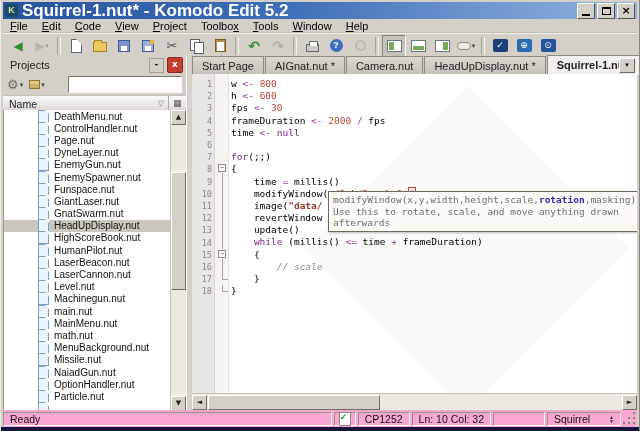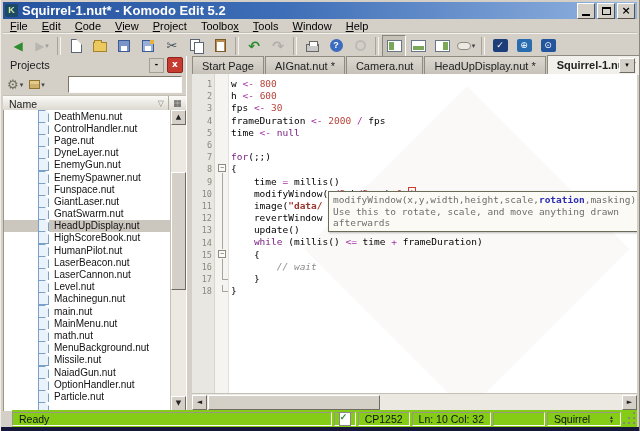--- a/index.html
+++ b/index.html
@@ -7,21 +7,21 @@
     font-family:"Liberation Sans",sans-serif;font-size:11px;color:#000;
     border-left:1px solid #efede8;border-right:1px solid #8a867c;box-sizing:border-box;}
   [data-interactable]{cursor:default;}
 
   
   #titlebar{position:absolute;top:2px;left:2px;right:2px;height:17px;
     background:linear-gradient(to right,var(--titlebar_from,#26529e) 0%,#3f6fb8 45%,var(--titlebar_to,#93b4e0) 100%);
     display:flex;align-items:center;padding:0 2px;}
   #app-icon{width:13px;height:13px;border-radius:2px;background:#1c4a66;color:#cfe8a0;
     font-size:9px;font-weight:bold;text-align:center;line-height:13px;margin-right:4px;}
-  #title-text{color:#fff;font-weight:bold;font-size:13px;flex:1;white-space:nowrap;overflow:hidden;}
+  #title-text{color:#fff;font-weight:bold;font-size:17px;flex:1;white-space:nowrap;overflow:hidden;}
   .wbtn{width:16px;height:14px;background:#d4d0c8;border:1px solid;border-color:#fff #57544c #57544c #fff;
     margin-left:2px;display:flex;align-items:center;justify-content:center;position:relative;}
   .g-min{width:8px;height:2px;background:#000;margin-top:8px;}
   .g-max{width:9px;height:8px;border:1px solid #000;border-top-width:2px;box-sizing:border-box;}
   .g-close{font-size:11px;font-weight:bold;line-height:10px;font-family:"DejaVu Sans",sans-serif;}
 
   
   #menubar{position:absolute;top:19px;left:2px;right:2px;height:13px;display:flex;align-items:center;
     background:#d4d0c8;border-bottom:1px solid #c1beb4;}
   .menu-item{padding:0 7px;white-space:nowrap;}
@@ -139,21 +139,21 @@
     border:1px solid #6b6b5a;box-shadow:1px 1px 2px rgba(0,0,0,.25);padding:2px 4px;
     font:9.5px/11.5px "DejaVu Sans Mono",monospace;color:#6e6e6e;}
   #calltip .param{color:var(--calltip_param,#2b2bb5);font-weight:bold;}
 
   
   #eh-scroll{position:absolute;left:0;right:0;bottom:0;height:17px;background:#ece9e2;border-top:1px solid #c4c0b6;}
   #eh-left{left:0;top:1px;} #eh-right{right:0;top:1px;}
   #eh-thumb{position:absolute;left:16px;top:1px;width:172px;height:15px;background:#d4d0c8;border:1px solid;border-color:#fff #6f6c64 #6f6c64 #fff;box-sizing:border-box;}
 
   
-  #statusbar{position:absolute;left:2px;right:2px;bottom:4px;height:16px;background:#84cc16;display:flex;align-items:center;gap:2px;padding-top:1px;margin-left:9px;}
+  #statusbar{position:absolute;left:2px;right:2px;bottom:4px;height:16px;background:#f9a8d4;display:flex;align-items:center;gap:2px;padding-top:1px;}
   .scell{height:14px;border:1px solid;border-color:#9a9688 #fbfaf6 #fbfaf6 #9a9688;display:flex;align-items:center;
     padding:0 6px;font-size:10.5px;color:#111;box-sizing:border-box;white-space:nowrap;}
   #st-ready{flex:1;}
   #st-check{width:22px;justify-content:center;padding:0;}
   .ic-syntax{width:10px;height:12px;background:#fff;border:1px solid #888;position:relative;}
   .ic-syntax::after{content:"✓";position:absolute;left:0px;top:-1px;color:#2e8b2e;font-size:9px;font-weight:bold;}
   #st-lang{width:74px;justify-content:space-between;}
   .spin{display:flex;flex-direction:column;font-size:5px;line-height:4px;color:#333;}
   #st-grip{width:14px;height:14px;border:none;background:
     radial-gradient(circle at 11px 11px,#8a8678 1.2px,transparent 1.5px),
@@ -497,21 +497,21 @@
               <span class="code" data-interactable="false"><span class="tk-p">    </span><span class="tk-k">while</span><span class="tk-p"> (millis() </span><span class="tk-o">&lt;=</span><span class="tk-p"> time </span><span class="tk-o">+</span><span class="tk-p"> frameDuration)</span></span>
             </div>
             <div class="cl" data-interactable="true">
               <span class="ln" data-interactable="false">15</span>
               <span class="fold box" data-interactable="true"></span>
               <span class="code" data-interactable="false"><span class="tk-p">    {</span></span>
             </div>
             <div class="cl" data-interactable="true">
               <span class="ln" data-interactable="false">16</span>
               <span class="fold line" data-interactable="false"></span>
-              <span class="code" data-interactable="false"><span class="tk-c">        // wait</span></span>
+              <span class="code" data-interactable="false"><span class="tk-c">        // scale</span></span>
             </div>
             <div class="cl" data-interactable="true">
               <span class="ln" data-interactable="false">17</span>
               <span class="fold end" data-interactable="false"></span>
               <span class="code" data-interactable="false"><span class="tk-p">    }</span></span>
             </div>
             <div class="cl" data-interactable="true">
               <span class="ln" data-interactable="false">18</span>
               <span class="fold end" data-interactable="false"></span>
               <span class="code" data-interactable="false"><span class="tk-p">}</span></span>

